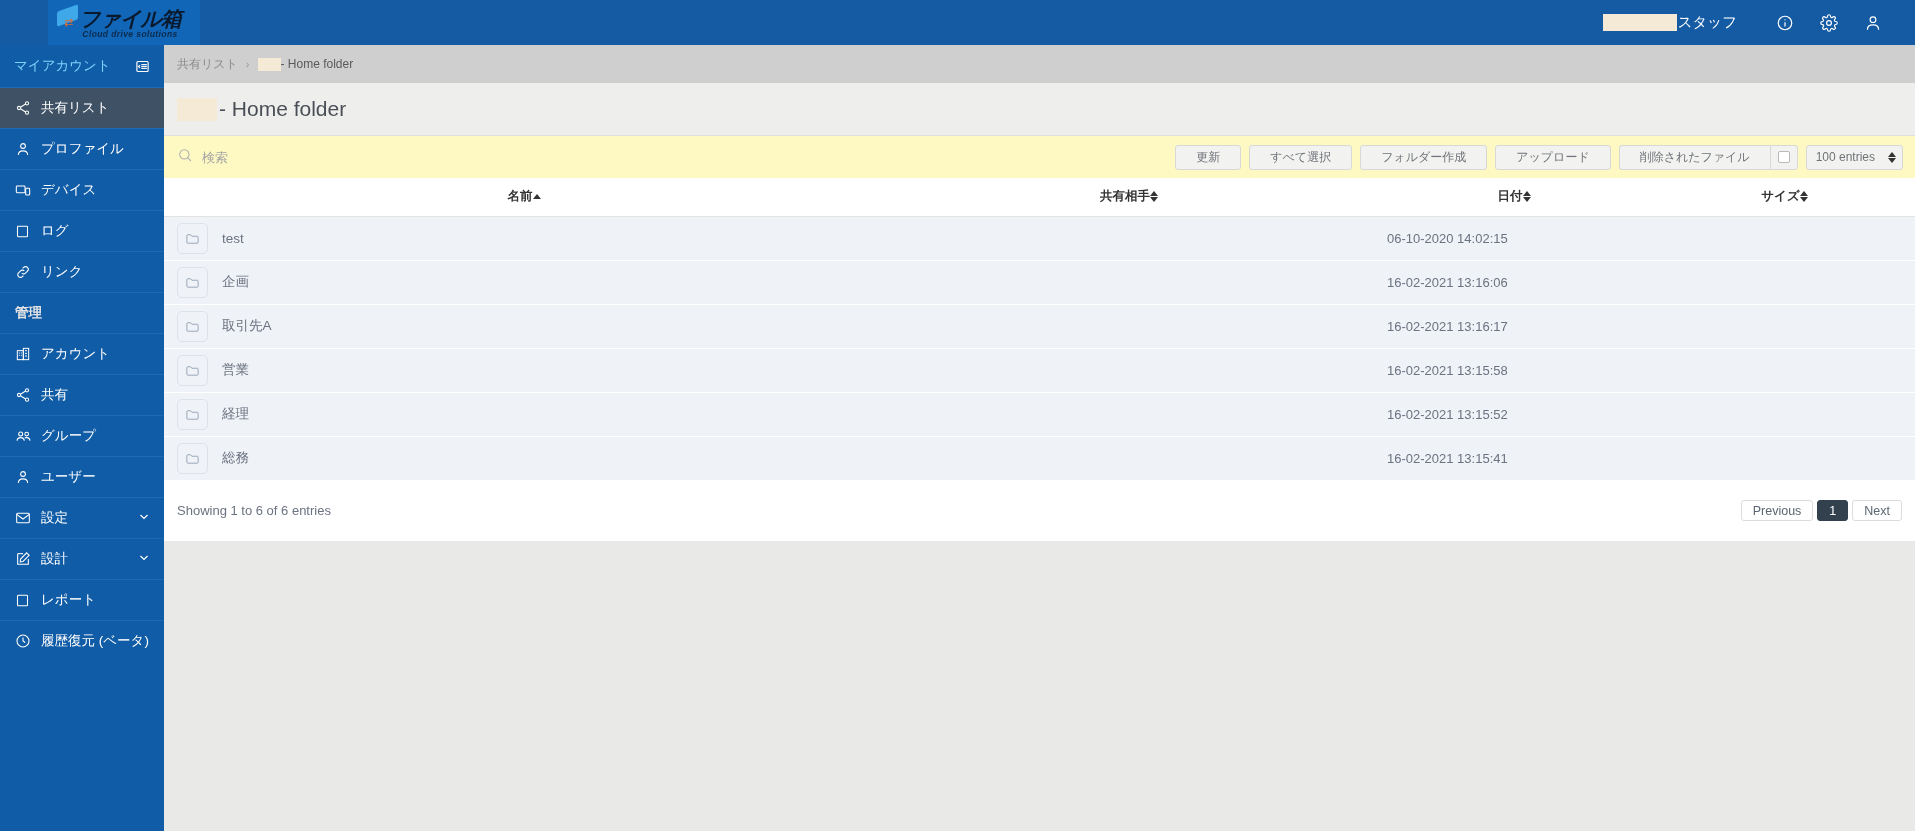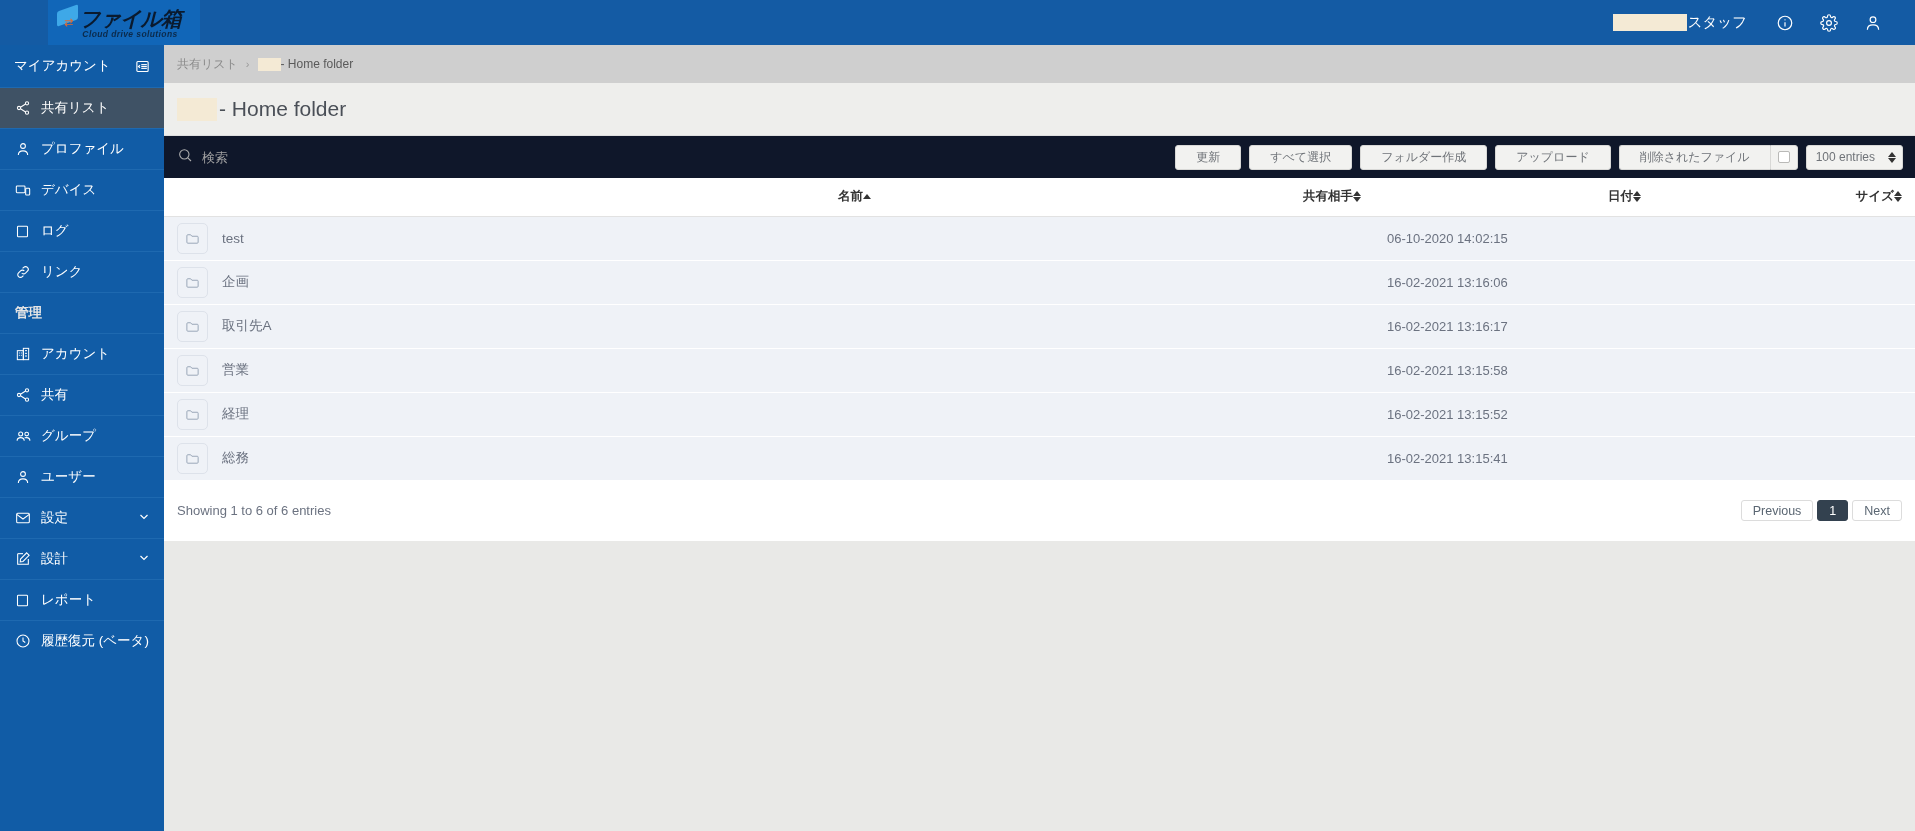--- a/index.html
+++ b/index.html
@@ -36,38 +36,38 @@
     font-style: italic; position: relative; left: -10px;
   }
   .logo-sub {
     font-size: 8.5px; font-weight: bold; font-style: italic; color: #0c2a4a;
     letter-spacing: 0.4px; margin-top: -4px; position: relative; left: 6px;
   }
   .topbar-right {
     margin-left: auto; display: flex; align-items: center; gap: 0px;
     padding-right: 20px; height: 45px;
   }
-  .user-chip { display: flex; align-items: center; margin-right: 16px; }
+  .user-chip { display: flex; align-items: center; margin-right: 26px; }
   .redact { background: #f4ead5; display: inline-block; }
   .redact-top { width: 74px; height: 17px; }
   .staff-label { color: #ffffff; font-size: 14.5px; margin-left: 1px; }
   .icon-btn {
     width: 44px; height: 45px; display: flex; align-items: center;
     justify-content: center; cursor: pointer;
   }
   .icon-btn svg { display: block; }
 
   
   .sidebar {
     position: absolute; top: 45px; left: 0; width: 164px; height: 786px;
     background: #115ca6; z-index: 15;
   }
   .sb-account {
     height: 42px; display: flex; align-items: center; padding: 0 14px;
-    color: #ffffff; font-size: 13.5px; justify-content: space-between;
+    color: #7dd3fc; font-size: 13.5px; justify-content: space-between;
   }
   .sb-collapse { display: flex; align-items: center; cursor: pointer; }
   .sb-item {
     height: 41px; display: flex; align-items: center; padding-left: 15px;
     color: #ffffff; font-size: 13.5px; border-top: 1px solid #1e69b0;
     cursor: pointer; position: relative;
   }
   .sb-item.active { background: #3f5265; }
   .sb-item .sb-icon {
     width: 26px; display: flex; align-items: center; flex-shrink: 0;
@@ -99,21 +99,21 @@
     padding-left: 13px;
   }
   .page-title {
     font-size: 21px; color: #4a4f57; font-weight: normal;
     display: flex; align-items: center;
   }
   .redact-title { width: 40px; height: 23px; margin-right: 2px; }
 
   .panel { background: #ffffff; }
   .toolbar {
-    height: 43px; background: #0f172a; display: flex; align-items: center;
+    height: 43px; background: #fef9c3; display: flex; align-items: center;
     border-top: 1px solid #dedede;
   }
   .search-wrap {
     display: flex; align-items: center; padding-left: 13px; flex: 1; height: 43px;
   }
   .search-input {
     border: none; outline: none; background: transparent;
     font-size: 13px; color: #777; margin-left: 9px; width: 400px;
     font-family: "Liberation Sans", sans-serif;
   }
@@ -138,21 +138,21 @@
     display: flex; align-items: center; gap: 13px; cursor: pointer;
   }
 
   table.files { width: 100%; border-collapse: collapse; table-layout: fixed; }
   table.files thead th {
     height: 38px; background: #ffffff; font-size: 12.5px; color: #333;
     font-weight: bold; text-align: left; padding: 0 0 0 13px;
     border-bottom: 1px solid #e2e2e2; position: relative; cursor: pointer;
     vertical-align: middle;
   }
-  .th-inner { display: flex; align-items: center; justify-content: flex-end; padding-right: 13px; }
+  .th-inner { display: flex; align-items: center; justify-content: center; padding-right: 13px; }
   .sortbox { display: flex; flex-direction: column; align-items: center; gap: 1px; }
   .sortbox i { display: block; width: 0; height: 0; border-left: 4px solid transparent; border-right: 4px solid transparent; }
   .sortbox i.up { border-bottom: 5px solid #333; }
   .sortbox i.down { border-top: 5px solid #333; }
 
   table.files tbody td {
     height: 44px; background: #eff2f7; font-size: 13px; color: #6b7280;
     padding: 0 0 0 13px; vertical-align: middle;
     border-bottom: 1px solid #ffffff;
   }

